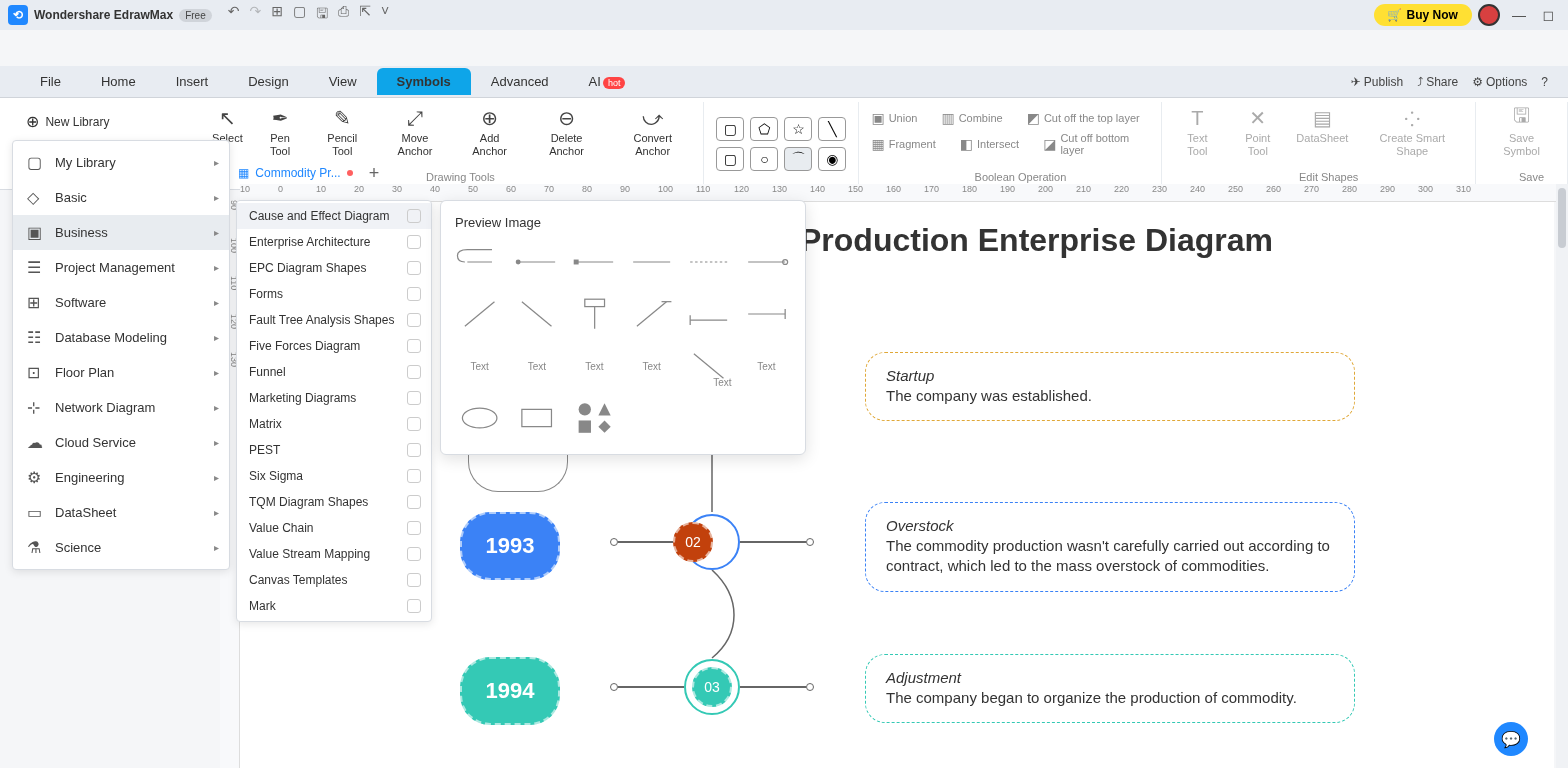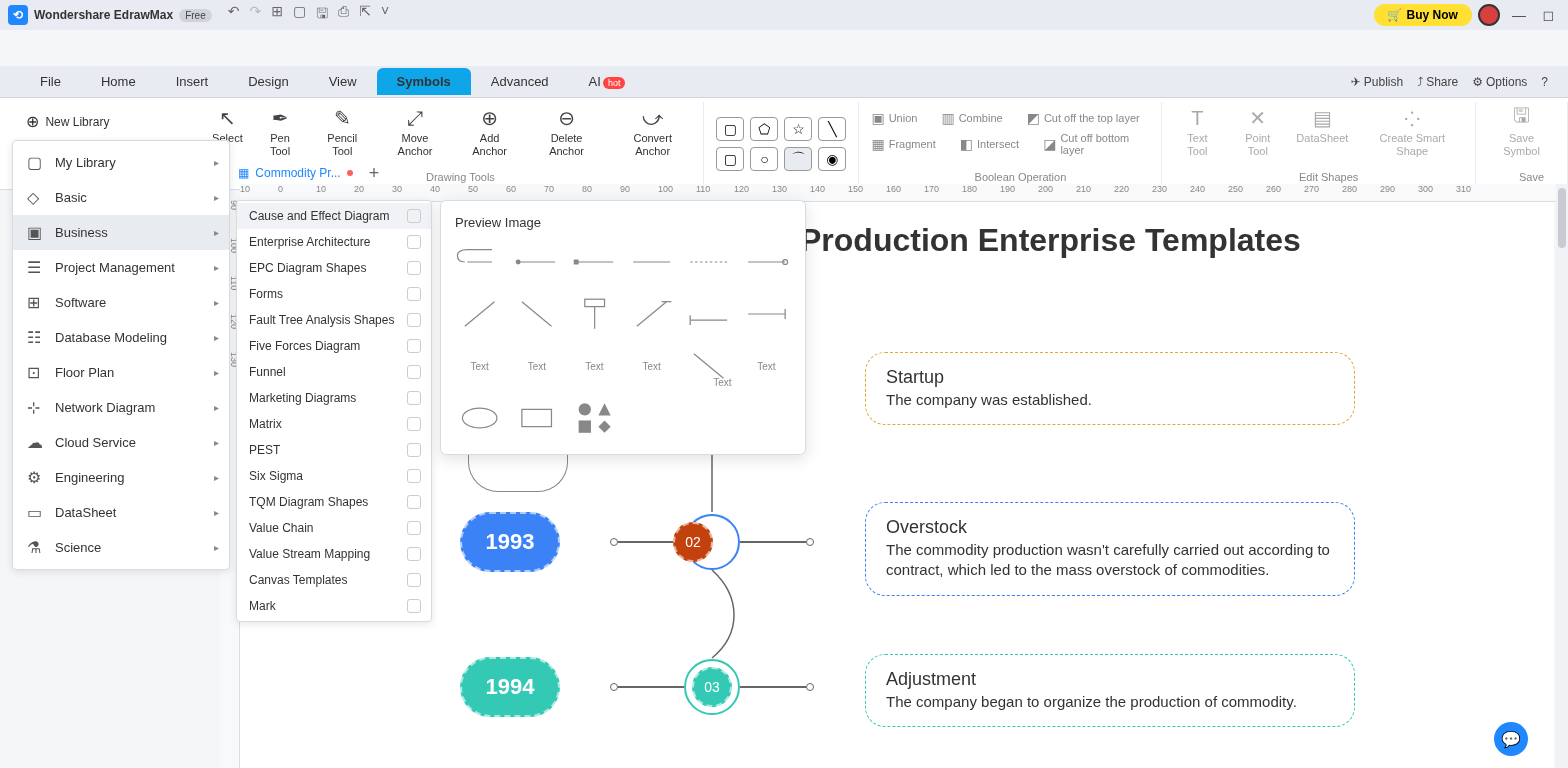--- a/index.html
+++ b/index.html
@@ -76,29 +76,29 @@
 
 .ruler-h { position: absolute; left: 240px; top: 184px; right: 12px; height: 18px; background: #f8f9fb; border-bottom: 1px solid #ddd; font-size: 9px; color: #888; display: flex; }
 .ruler-h span { width: 38px; text-align: left; }
 .ruler-v { position: absolute; left: 220px; top: 200px; width: 20px; bottom: 0; background: #f8f9fb; border-right: 1px solid #ddd; font-size: 9px; color: #888; display: flex; flex-direction: column; }
 .ruler-v span { height: 38px; writing-mode: vertical-rl; }
 
 .canvas { position: absolute; left: 240px; top: 202px; right: 14px; bottom: 0; background: white; overflow: hidden; }
 .canvas h1 { position: absolute; left: 560px; top: 20px; font-size: 32px; font-weight: 700; color: #333; }
 
 .timeline-node { position: absolute; }
-.year-pill { width: 100px; height: 60px; border-radius: 30px; display: flex; align-items: center; justify-content: center; color: white; font-size: 22px; font-weight: 600; border: 2px dashed rgba(255,255,255,0.6); }
+.year-pill { width: 100px; height: 68px; border-radius: 30px; display: flex; align-items: center; justify-content: center; color: white; font-size: 22px; font-weight: 600; border: 2px dashed rgba(255,255,255,0.6); }
 .year-pill.partial { border-radius: 0 0 30px 30px; border-top: none; height: 40px; }
 .num-circle { width: 40px; height: 40px; border-radius: 50%; display: flex; align-items: center; justify-content: center; color: white; font-size: 14px; border: 2px dashed rgba(255,255,255,0.6); }
 .ring { position: absolute; width: 56px; height: 56px; border: 2px solid; border-radius: 50%; }
 .connector-dot { width: 8px; height: 8px; border: 1.5px solid #666; border-radius: 50%; background: white; position: absolute; }
 .connector-line { position: absolute; height: 1.5px; background: #666; }
 
 .info-box { position: absolute; border: 1.5px dashed; border-radius: 20px; padding: 14px 20px; background: white; width: 490px; }
-.info-box .title { font-size: 18px; color: #333; margin-bottom: 2px; }
+.info-box .title { font-size: 15px; color: #333; margin-bottom: 2px; font-style: italic; }
 .info-box .desc { font-size: 15px; color: #333; line-height: 1.35; }
 
 .chat-bubble { position: absolute; right: 40px; bottom: 12px; width: 34px; height: 34px; background: #2088ff; border-radius: 50%; display: flex; align-items: center; justify-content: center; color: white; font-size: 16px; }
 .vscroll { position: absolute; right: 0; top: 184px; width: 12px; bottom: 0; background: #f0f2f5; }
 .vscroll .thumb { position: absolute; left: 2px; right: 2px; top: 4px; height: 60px; background: #c8ccd2; border-radius: 4px; }
 </style>
 </head>
 <body>
 
 <div class="titlebar">
@@ -553,21 +553,21 @@
   </div>
 <div class="ruler-v" id="ruler-v">
     <span>90</span>
     <span>100</span>
     <span>110</span>
     <span>120</span>
     <span>130</span>
   </div>
 
 <div class="canvas">
-  <h1>Production Enterprise Templates</h1>
+  <h1>Production Enterprise Diagram</h1>
 
   <div class="timeline-node" style="left:228px;top:250px">
     <div class="year-pill partial" style="background:#fff;border:1.5px solid #888;border-top:none;color:#333"></div>
   </div>
   <div class="info-box" style="left:625px;top:150px;border-color:#e0a838">
     <div class="title">Startup</div>
     <div class="desc">The company was established.</div>
   </div>
 
   <div class="timeline-node" style="left:220px;top:310px">

